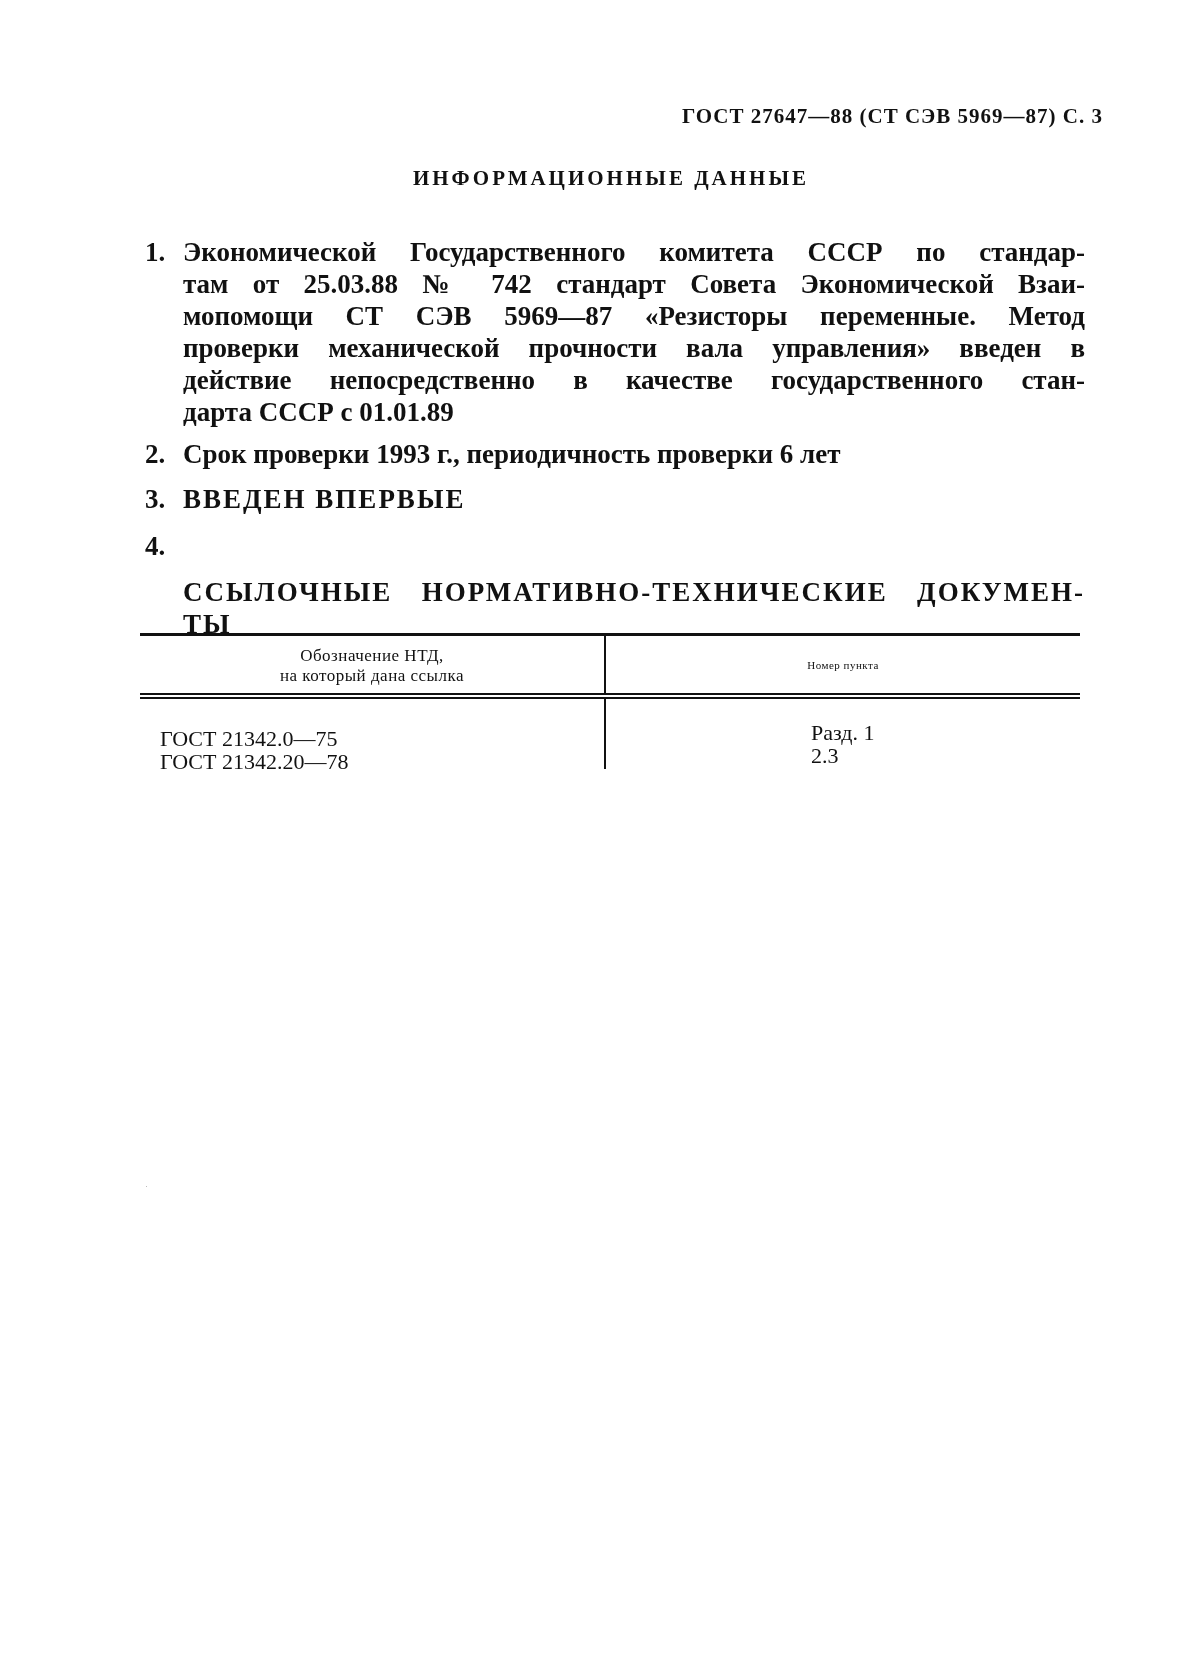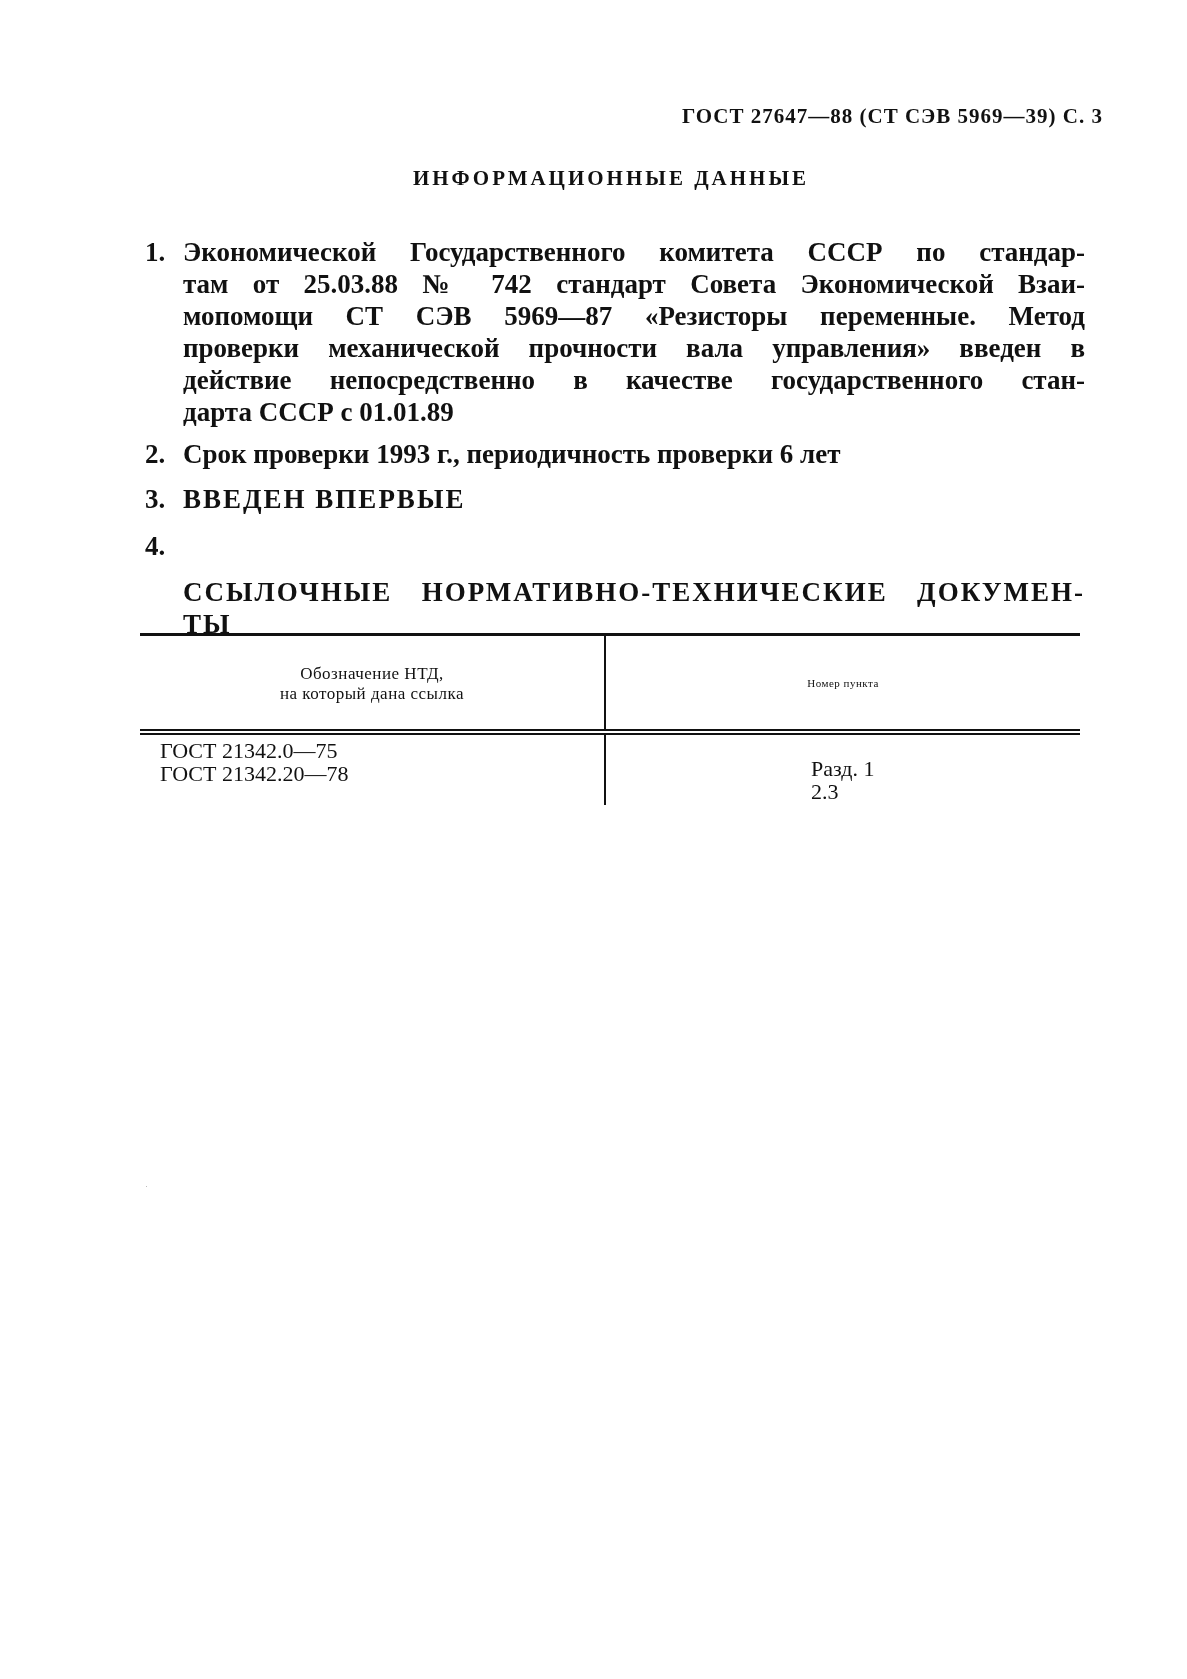--- a/index.html
+++ b/index.html
@@ -78,21 +78,21 @@
       top: 633px;
       width: 940px;
       font-family: "Liberation Serif", "DejaVu Serif", serif;
     }
     .ref-table .rule-top {
       height: 3px;
       background: #111;
     }
     .ref-table .head {
       display: flex;
-      height: 93px;
+      height: 57px;
     }
     .ref-table .head .cell, .ref-table .rows .cell {
       box-sizing: border-box;
     }
     .ref-table .col1 {
       width: 466px;
       border-right: 2px solid #111;
     }
     .ref-table .col2 {
       flex: 1;
@@ -119,21 +119,21 @@
       border-top: 2px solid #111;
       border-bottom: 2px solid #111;
       box-sizing: border-box;
     }
     .ref-table .rows {
       display: flex;
       height: 70px;
     }
     .ref-table .rows .col1 {
       padding-left: 20px;
-      padding-top: 4px;
+      padding-top: 28px;
       font-size: 22px;
       line-height: 23px;
     }
     .ref-table .rows .col2 {
       padding-left: 205px;
       padding-top: 22px;
       font-size: 22px;
       line-height: 23px;
     }
     .line-row {
@@ -147,21 +147,21 @@
       width: 1px;
       height: 1px;
       background: #bbb;
     }
   </style>
 </head>
 <body>
 
 <div>
 
-  <div class="page-header">ГОСТ 27647—88 (СТ СЭВ 5969—39) С. 3</div>
+  <div class="page-header">ГОСТ 27647—88 (СТ СЭВ 5969—87) С. 3</div>
 
   <div class="page-title">ИНФОРМАЦИОННЫЕ ДАННЫЕ</div>
 
   <div class="section sec1">
     <span class="num">1.</span>
     <div class="body">
       <span class="line">Экономической Государственного комитета СССР по стандар-</span>
       <span class="line">там от 25.03.88 № 742 стандарт Совета Экономической Взаи-</span>
       <span class="line">мопомощи СТ СЭВ 5969—87 «Резисторы переменные. Метод</span>
       <span class="line">проверки механической прочности вала управления» введен в</span>

